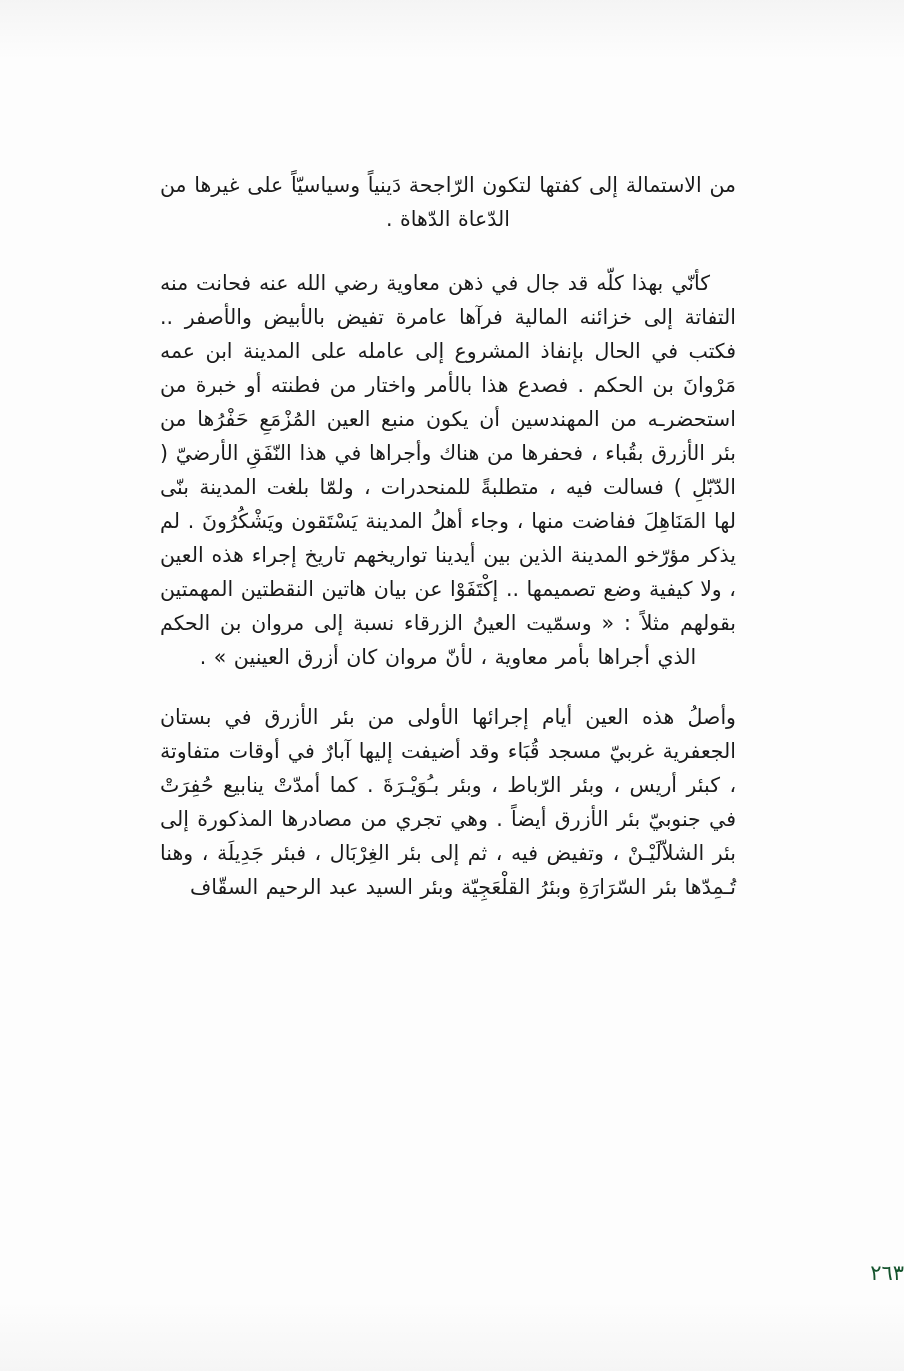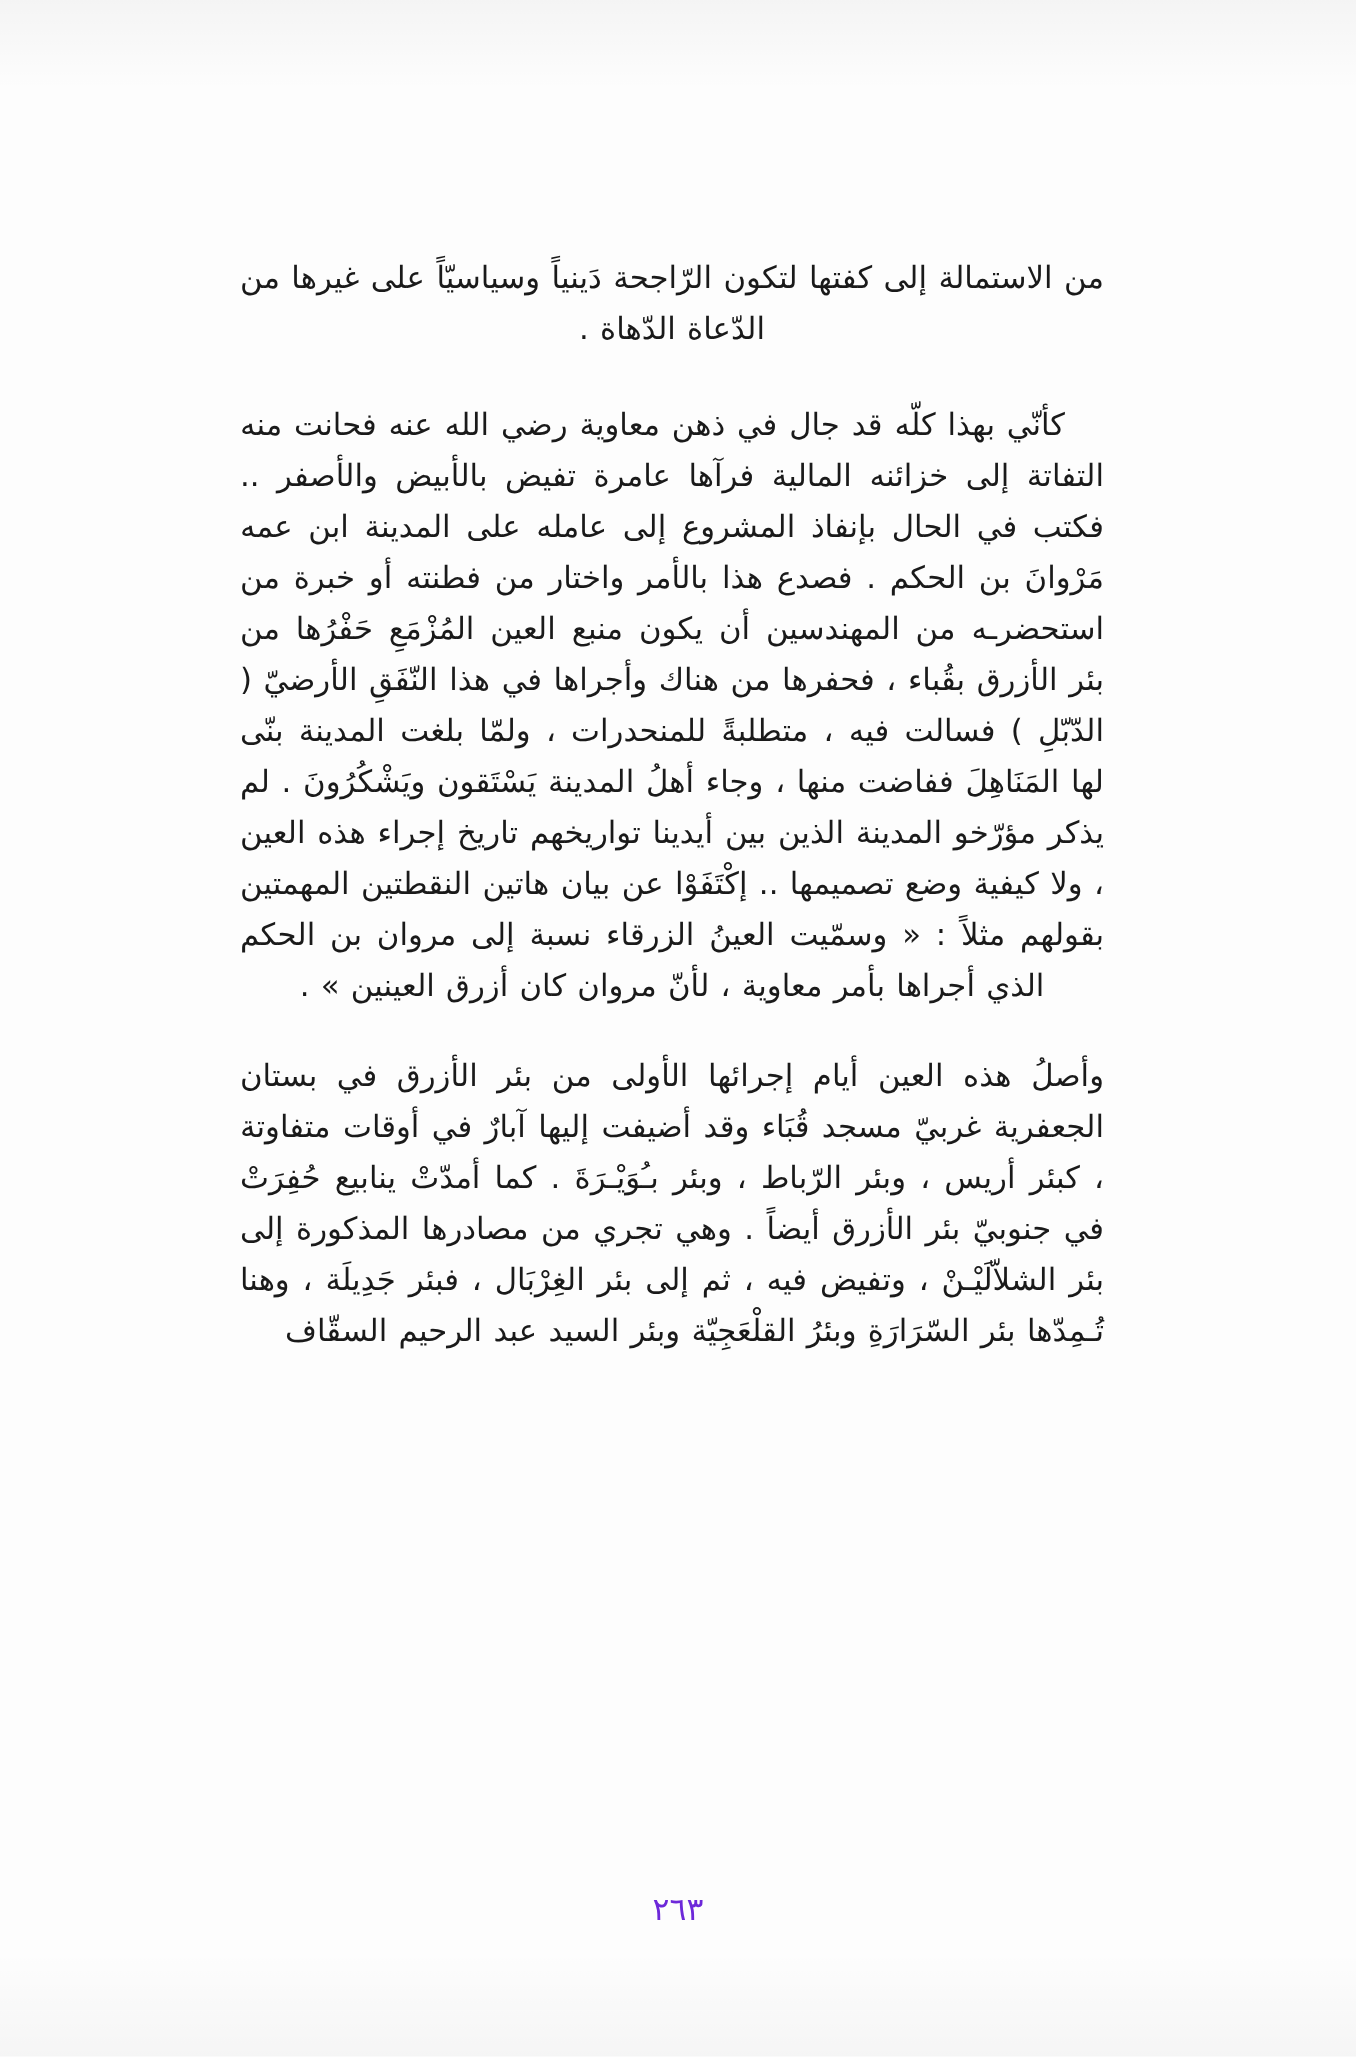--- a/index.html
+++ b/index.html
@@ -47,24 +47,24 @@
     width: 26px;
   }
   .para-tail {
     text-align-last: right;
   }
   .page-number {
     position: absolute;
     bottom: 86px;
     left: 0;
     right: 0;
-    text-align: center;
+    text-align: right;
     font-size: 21px;
     letter-spacing: 1px;
-    color: #6d28d9;
+    color: #14532d;
   }
   
   .scan-shade-top {
     position: absolute;
     top: 0; left: 0; right: 0;
     height: 60px;
     background: linear-gradient(to bottom, rgba(0,0,0,0.035), rgba(0,0,0,0));
     pointer-events: none;
   }
   .scan-shade-bottom {

